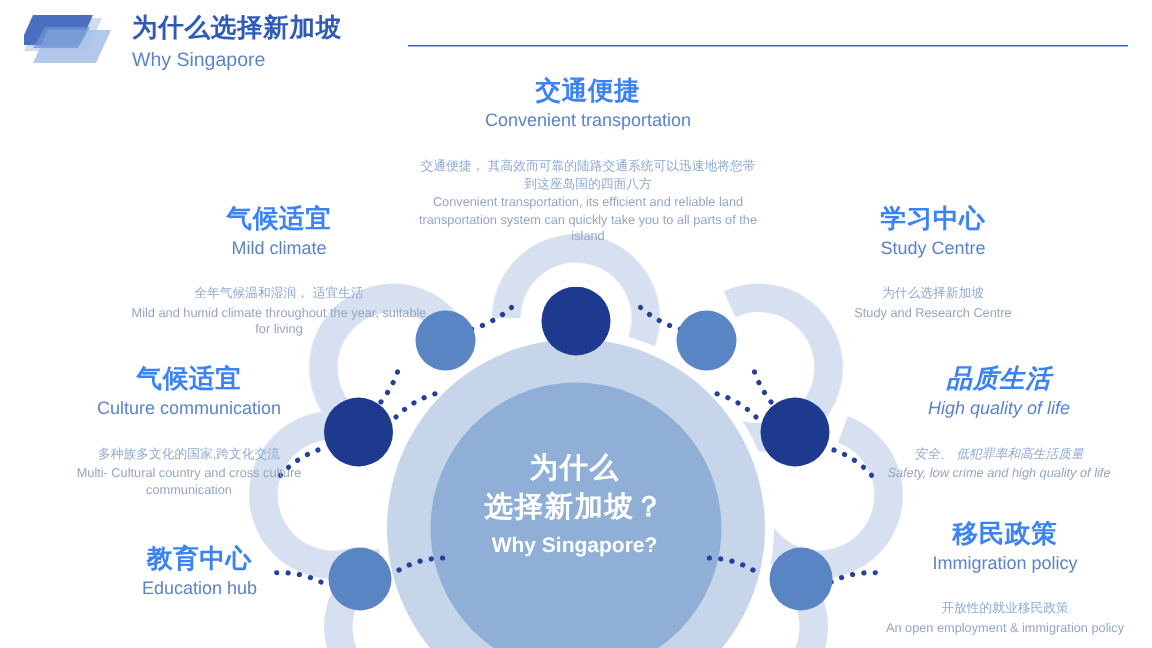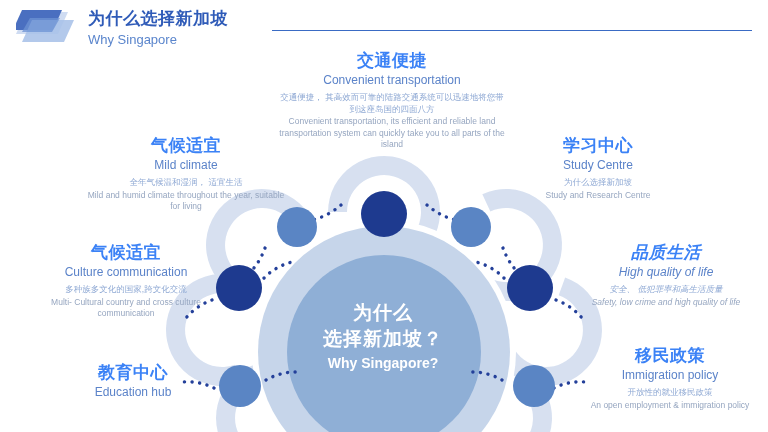--- a/index.html
+++ b/index.html
@@ -34,21 +34,21 @@
   .callout{position:absolute;}
   .c-cn{
     font-size:17px;font-weight:bold;color:#3b82f6;line-height:21px;
     letter-spacing:.5px;white-space:nowrap;
   }
   .c-en{
     font-size:12px;color:#5b83c9;line-height:17px;margin-top:1px;
     white-space:nowrap;
   }
   .c-sub-cn{
-    font-size:8.5px;color:#8fa9d4;line-height:11.5px;margin-top:3px;
+    font-size:8.5px;color:#8fa9d4;line-height:11.5px;margin-top:16px;
   }
   .c-sub-en{
     font-size:8.5px;color:#96a6c0;line-height:11.5px;margin-top:1px;
   }
   .ta-c{text-align:center;}
 
   
   .center-label{
     position:absolute;left:293px;top:300px;width:180px;
     text-align:center;color:#ffffff;pointer-events:none;
@@ -170,21 +170,21 @@
     <div class="c-en">Culture communication</div>
     <div class="c-sub-cn">多种族多文化的国家,跨文化交流</div>
     <div class="c-sub-en">Multi- Cultural country and cross culture communication</div>
   </div>
 
   <div class="callout ta-c" style="left:58px;top:362px;width:150px;">
     <div class="c-cn">教育中心</div>
     <div class="c-en">Education hub</div>
   </div>
 
-  <div class="callout ta-c" style="left:498px;top:135px;width:200px;">
+  <div class="callout ta-c" style="left:522px;top:135px;width:200px;">
     <div class="c-cn">学习中心</div>
     <div class="c-en">Study Centre</div>
     <div class="c-sub-cn">为什么选择新加坡</div>
     <div class="c-sub-en">Study and Research Centre</div>
   </div>
 
   <div class="callout ta-c" style="left:570px;top:242px;width:192px;font-style:italic;">
     <div class="c-cn">品质生活</div>
     <div class="c-en">High quality of life</div>
     <div class="c-sub-cn">安全、 低犯罪率和高生活质量</div>

